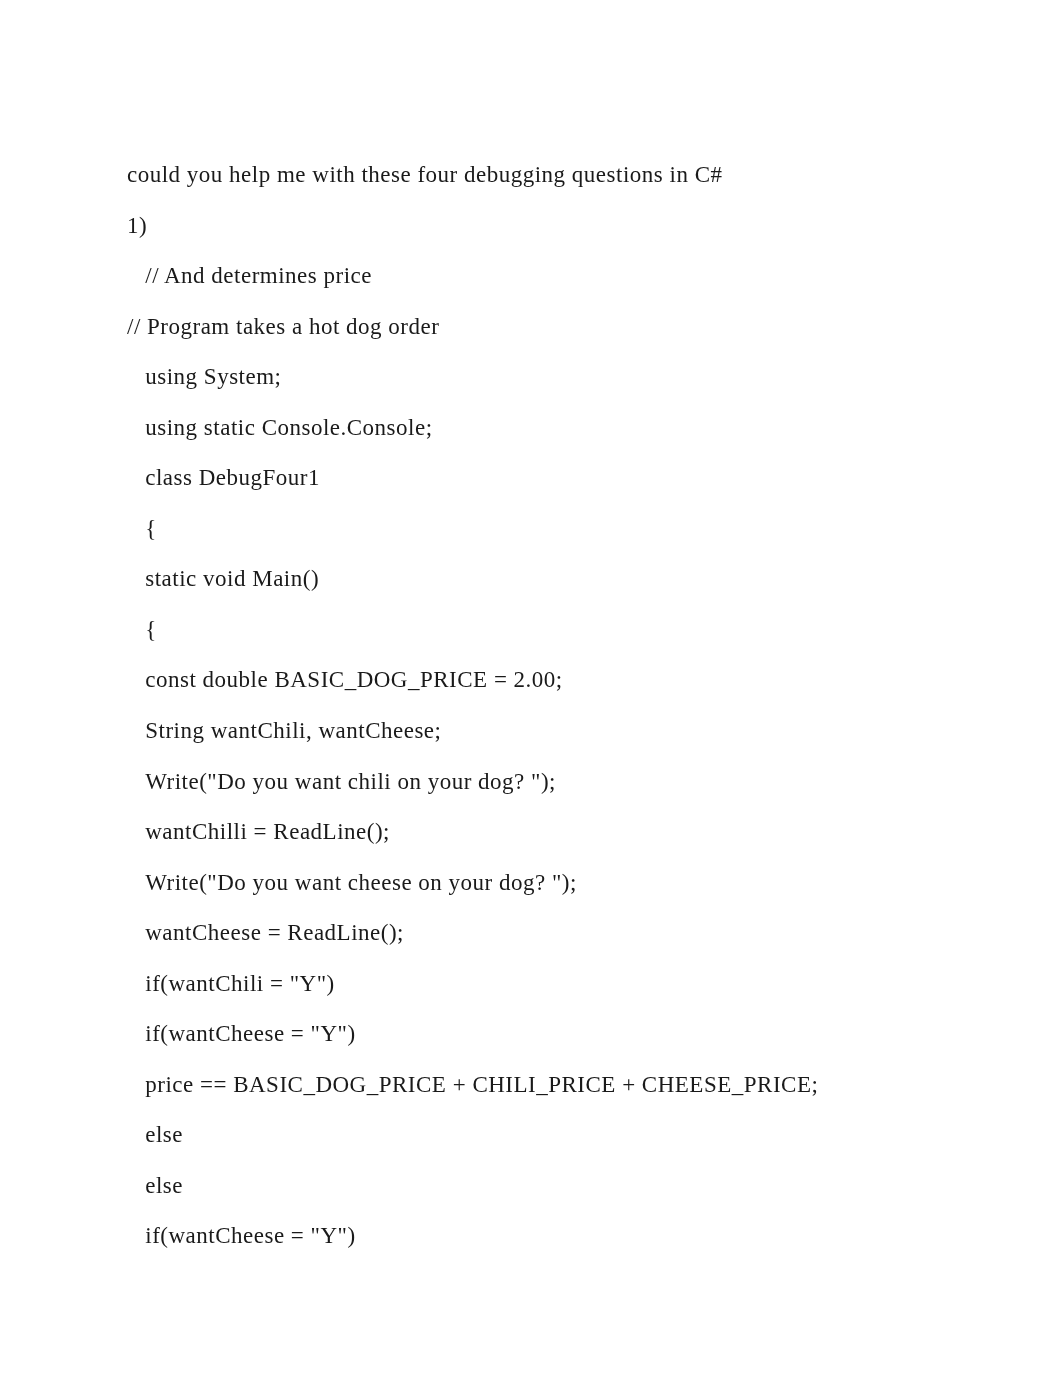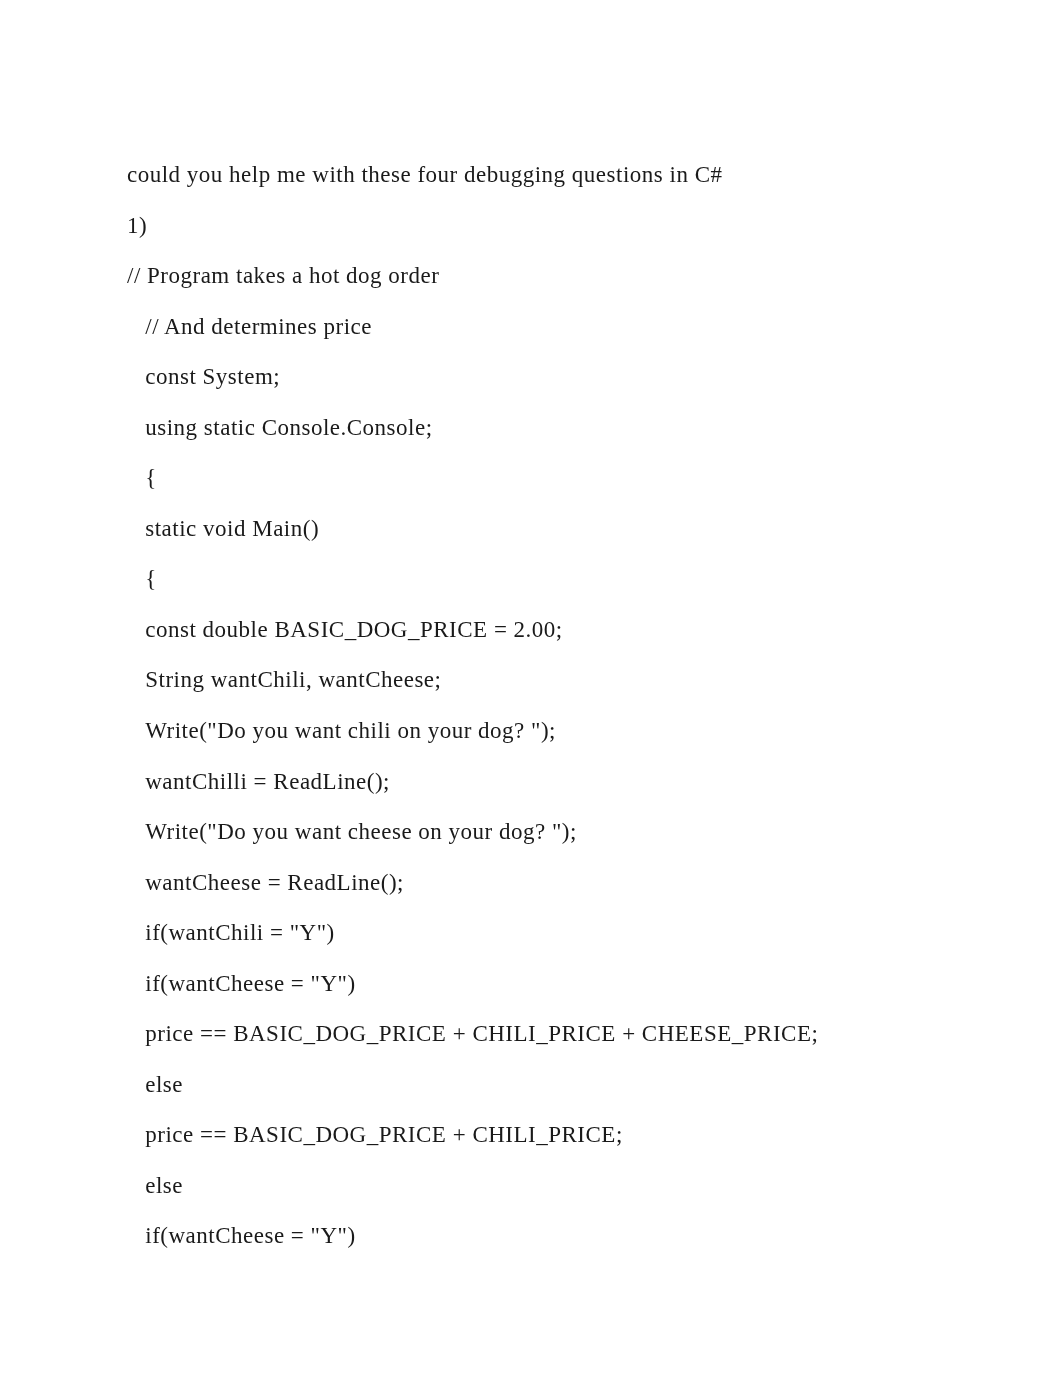--- a/index.html
+++ b/index.html
@@ -25,33 +25,33 @@
     .indent {
       padding-left: 12px;
     }
   </style>
 </head>
 <body>
 
 <div id="doc-container">
     <span class="doc-line">could you help me with these four debugging questions in C#</span>
     <span class="doc-line">1)</span>
+    <span class="doc-line indent"> // And determines price</span>
     <span class="doc-line">// Program takes a hot dog order</span>
-    <span class="doc-line indent"> // And determines price</span>
-    <span class="doc-line indent"> const System;</span>
+    <span class="doc-line indent"> using System;</span>
     <span class="doc-line indent"> using static Console.Console;</span>
+    <span class="doc-line indent"> class DebugFour1</span>
     <span class="doc-line indent"> {</span>
     <span class="doc-line indent"> static void Main()</span>
     <span class="doc-line indent"> {</span>
     <span class="doc-line indent"> const double BASIC_DOG_PRICE = 2.00;</span>
     <span class="doc-line indent"> String wantChili, wantCheese;</span>
     <span class="doc-line indent"> Write("Do you want chili on your dog? ");</span>
     <span class="doc-line indent"> wantChilli = ReadLine();</span>
     <span class="doc-line indent"> Write("Do you want cheese on your dog? ");</span>
     <span class="doc-line indent"> wantCheese = ReadLine();</span>
     <span class="doc-line indent"> if(wantChili = "Y")</span>
     <span class="doc-line indent"> if(wantCheese = "Y")</span>
     <span class="doc-line indent"> price == BASIC_DOG_PRICE + CHILI_PRICE + CHEESE_PRICE;</span>
     <span class="doc-line indent"> else</span>
-    <span class="doc-line indent"> price == BASIC_DOG_PRICE + CHILI_PRICE;</span>
     <span class="doc-line indent"> else</span>
     <span class="doc-line indent"> if(wantCheese = "Y")</span>
   </div>
 
 </body></html>

